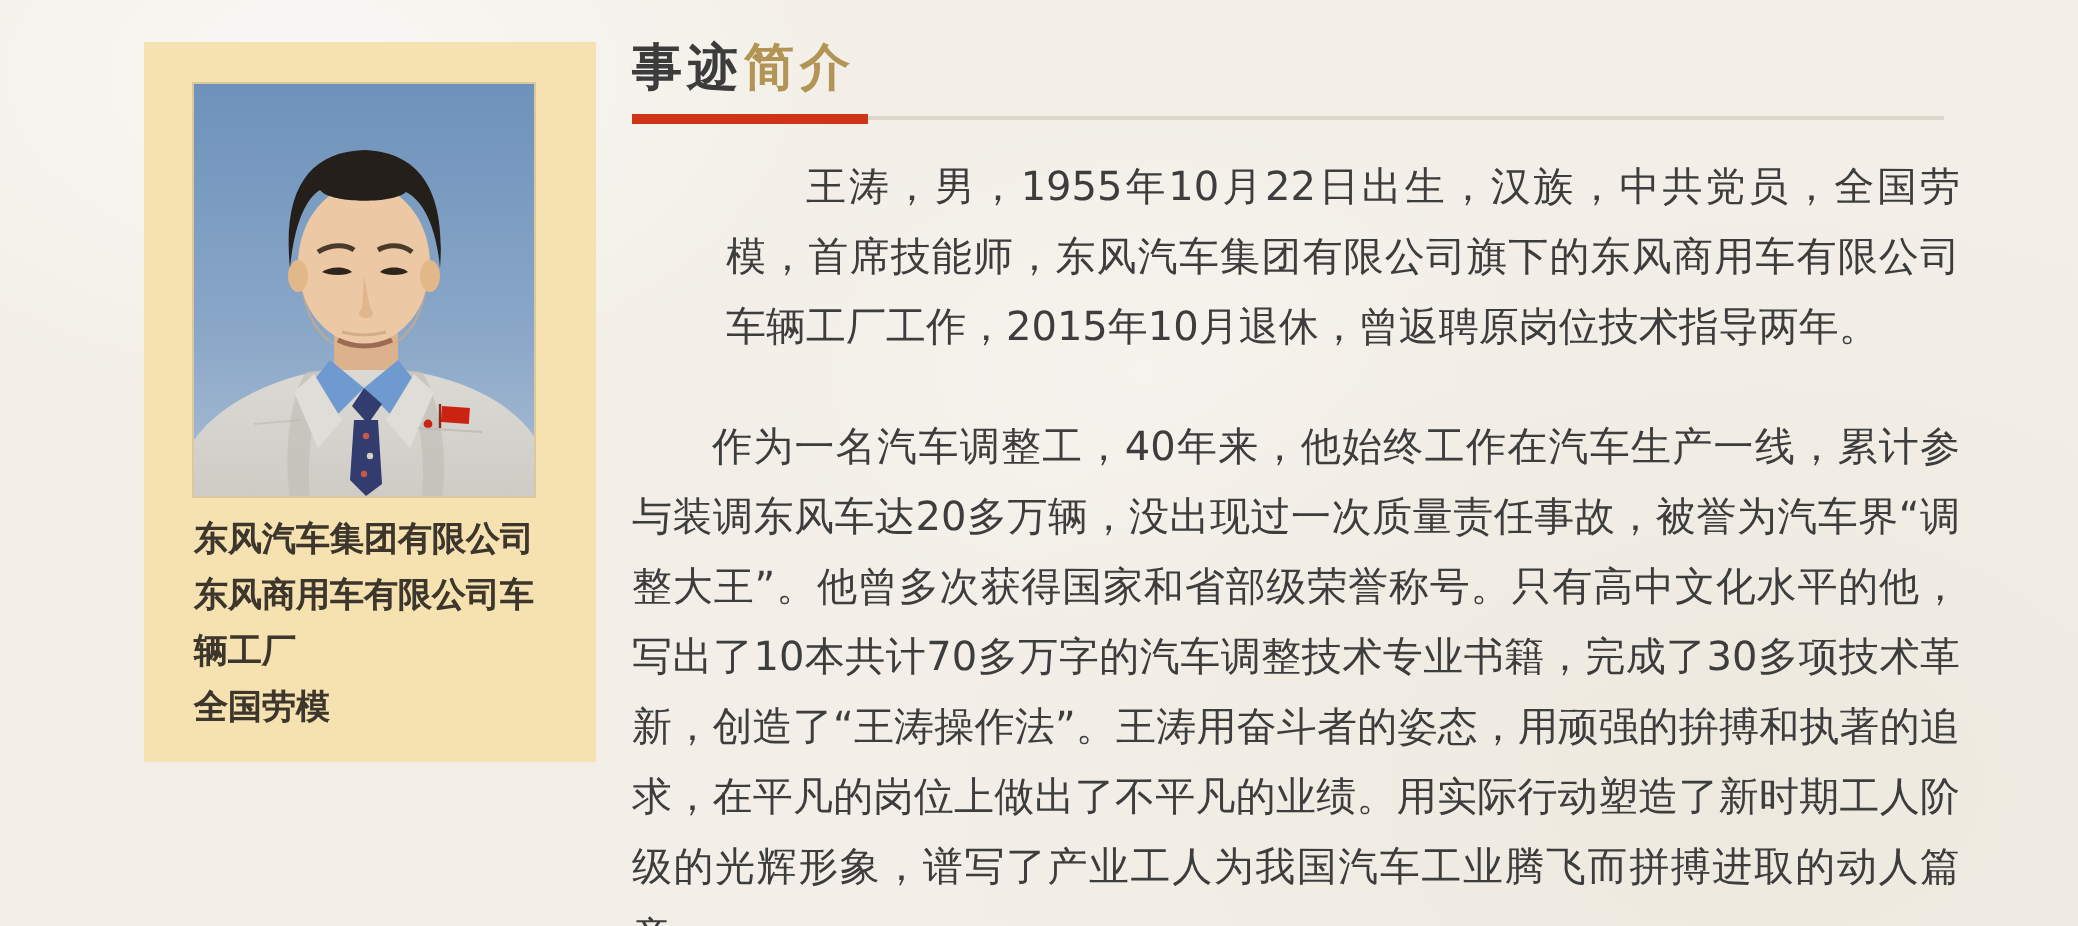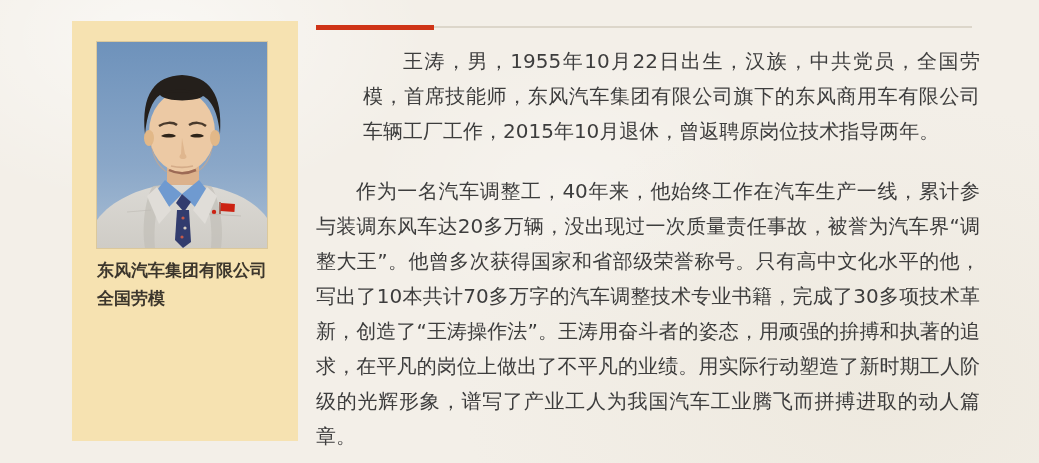--- a/index.html
+++ b/index.html
@@ -19,21 +19,21 @@
       radial-gradient(ellipse 300px 200px at 55% 40%, rgba(255,255,255,.25), rgba(255,255,255,0) 70%);
     overflow: hidden;
   }
 
   
   .profile-card {
     position: absolute;
     left: 72px;
     top: 21px;
     width: 226px;
-    height: 420px;
+    height: 360px;
     background: #f6e2b1;
     padding: 21px 25px 0 25px;
   }
   .photo-frame {
     width: 170px;
     height: 206px;
     position: relative;
     box-shadow: 0 0 0 1px rgba(140,125,95,.25);
     overflow: hidden;
   }
@@ -158,25 +158,29 @@
         <rect x="124" y="161" width="14" height="8" fill="#cc2212" transform="rotate(4 124 161)"></rect>
         <line x1="123" y1="160" x2="123" y2="172" stroke="#8a2a1a" stroke-width="1.2"></line>
         <circle cx="117" cy="170" r="2.2" fill="#cc2212"></circle>
 
         <path d="M112,172 L144,174" stroke="#bdbab3" stroke-width="1" opacity="0.8"></path>
         <path d="M30,170 L54,168" stroke="#bdbab3" stroke-width="1" opacity="0.6"></path>
       </svg>
     </div>
     <div class="card-text">
       <div>东风汽车集团有限公司</div>
+      <div>东风商用车有限公司车辆工厂</div>
       <div>全国劳模</div>
     </div>
   </aside>
 
   <main class="main">
+    <h2 class="heading">
+      <span class="part1">事迹</span><span class="part2">简介</span>
+    </h2>
     <div class="rule-row">
       <div class="rule-red"></div>
       <div class="rule-thin"></div>
     </div>
     <div class="article">
       <p class="first">王涛，男，1955年10月22日出生，汉族，中共党员，全国劳模，首席技能师，东风汽车集团有限公司旗下的东风商用车有限公司车辆工厂工作，2015年10月退休，曾返聘原岗位技术指导两年。</p>
       <p>作为一名汽车调整工，40年来，他始终工作在汽车生产一线，累计参与装调东风车达20多万辆，没出现过一次质量责任事故，被誉为汽车界“调整大王”。他曾多次获得国家和省部级荣誉称号。只有高中文化水平的他，写出了10本共计70多万字的汽车调整技术专业书籍，完成了30多项技术革新，创造了“王涛操作法”。王涛用奋斗者的姿态，用顽强的拚搏和执著的追求，在平凡的岗位上做出了不平凡的业绩。用实际行动塑造了新时期工人阶级的光辉形象，谱写了产业工人为我国汽车工业腾飞而拼搏进取的动人篇章。</p>
     </div>
   </main>
 

